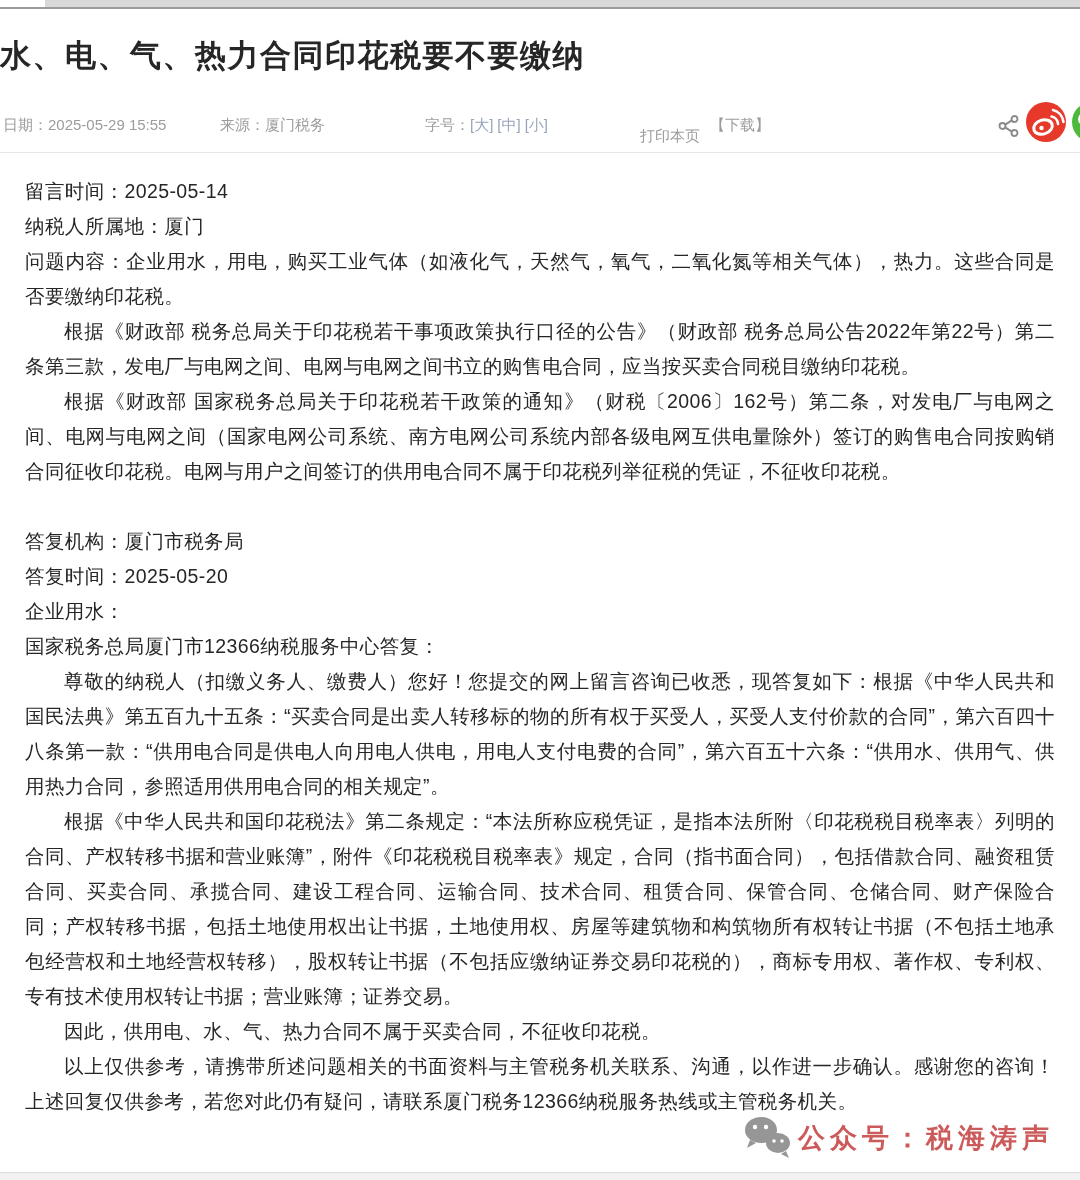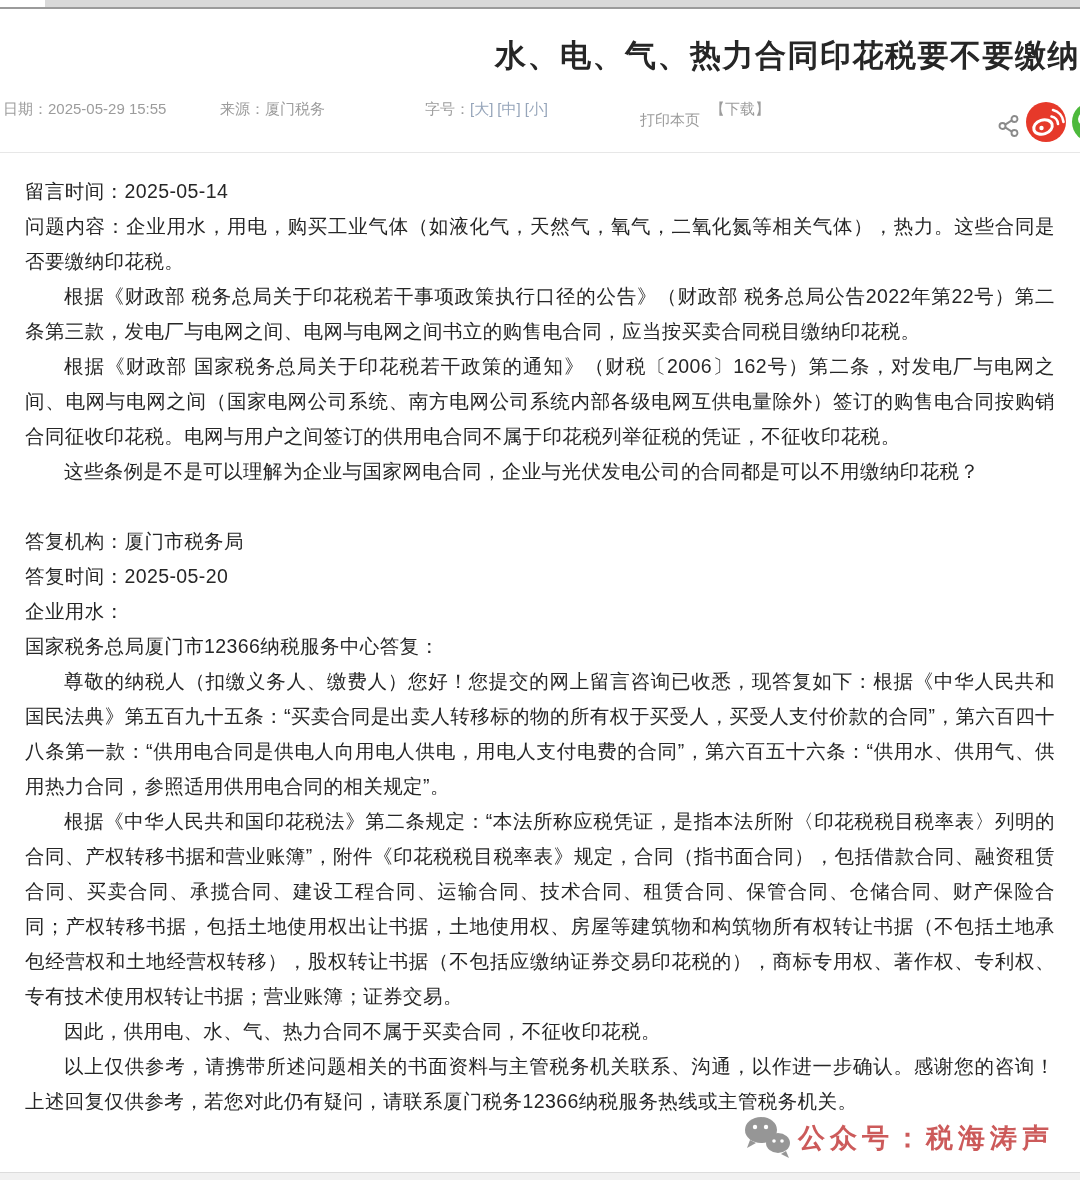--- a/index.html
+++ b/index.html
@@ -8,26 +8,26 @@
     background:#ffffff;
     font-family:"Liberation Sans","DejaVu Sans",sans-serif;
   }
   
   .top-strip{position:absolute;left:0;top:0;width:1080px;height:7px;background:#d9d9d9;}
   .top-strip-notch{position:absolute;left:0;top:0;width:45px;height:7px;background:#ffffff;}
   .top-line{position:absolute;left:0;top:7px;width:1080px;height:2px;background:#9b9b9b;}
   
   .page-title{
     position:absolute;left:0;top:12px;width:1080px;
-    text-align:right;font-size:31px;font-weight:bold;color:#262626;
+    text-align:left;font-size:31px;font-weight:bold;color:#262626;
     letter-spacing:1.5px;
     margin-top:23px;
   }
   
-  .meta-bar{position:absolute;left:0;top:96px;width:868px;height:30px;
+  .meta-bar{position:absolute;left:0;top:112px;width:868px;height:30px;
     font-size:15px;color:#9c9c9c;}
   .meta-item{position:absolute;top:4px;white-space:nowrap;}
   .m-date{left:3px;}
   .m-source{left:220px;}
   .m-fontsize{left:425px;}
   .m-print{left:640px;cursor:pointer;margin-top:11px;}
   .m-download{left:710px;cursor:pointer;}
   .size-opt{color:#96a5ba;cursor:pointer;margin-right:4px;}
   .meta-sep{position:absolute;left:0;top:152px;width:1080px;height:1px;background:#e7e7e7;}
   
@@ -103,24 +103,24 @@
       <ellipse cx="16" cy="17" rx="10" ry="8"></ellipse>
       <ellipse cx="27" cy="24" rx="7.5" ry="6"></ellipse>
     </g>
   </svg>
 </div>
 
 <div class="meta-sep"></div>
 
 <div class="content" id="content">
     <div class="para">留言时间：2025-05-14</div>
+    <div class="para">纳税人所属地：厦门</div>
     <div class="para">问题内容：企业用水，用电，购买工业气体（如液化气，天然气，氧气，二氧化氮等相关气体），热力。这些合同是否要缴纳印花税。</div>
     <div class="para indent">根据《财政部 税务总局关于印花税若干事项政策执行口径的公告》（财政部 税务总局公告2022年第22号）第二条第三款，发电厂与电网之间、电网与电网之间书立的购售电合同，应当按买卖合同税目缴纳印花税。</div>
     <div class="para indent">根据《财政部 国家税务总局关于印花税若干政策的通知》（财税〔2006〕162号）第二条，对发电厂与电网之间、电网与电网之间（国家电网公司系统、南方电网公司系统内部各级电网互供电量除外）签订的购售电合同按购销合同征收印花税。电网与用户之间签订的供用电合同不属于印花税列举征税的凭证，不征收印花税。</div>
-    <div class="para indent">这些条例是不是可以理解为企业与国家网电合同，企业与光伏发电公司的合同都是可以不用缴纳印花税？</div>
     <div class="spacer"></div>
     <div class="para">答复机构：厦门市税务局</div>
     <div class="para">答复时间：2025-05-20</div>
     <div class="para">企业用水：</div>
     <div class="para">国家税务总局厦门市12366纳税服务中心答复：</div>
     <div class="para indent">尊敬的纳税人（扣缴义务人、缴费人）您好！您提交的网上留言咨询已收悉，现答复如下：根据《中华人民共和国民法典》第五百九十五条：“买卖合同是出卖人转移标的物的所有权于买受人，买受人支付价款的合同”，第六百四十八条第一款：“供用电合同是供电人向用电人供电，用电人支付电费的合同”，第六百五十六条：“供用水、供用气、供用热力合同，参照适用供用电合同的相关规定”。</div>
     <div class="para indent">根据《中华人民共和国印花税法》第二条规定：“本法所称应税凭证，是指本法所附〈印花税税目税率表〉列明的合同、产权转移书据和营业账簿”，附件《印花税税目税率表》规定，合同（指书面合同），包括借款合同、融资租赁合同、买卖合同、承揽合同、建设工程合同、运输合同、技术合同、租赁合同、保管合同、仓储合同、财产保险合同；产权转移书据，包括土地使用权出让书据，土地使用权、房屋等建筑物和构筑物所有权转让书据（不包括土地承包经营权和土地经营权转移），股权转让书据（不包括应缴纳证券交易印花税的），商标专用权、著作权、专利权、专有技术使用权转让书据；营业账簿；证券交易。</div>
     <div class="para indent">因此，供用电、水、气、热力合同不属于买卖合同，不征收印花税。</div>
     <div class="para indent">以上仅供参考，请携带所述问题相关的书面资料与主管税务机关联系、沟通，以作进一步确认。感谢您的咨询！上述回复仅供参考，若您对此仍有疑问，请联系厦门税务12366纳税服务热线或主管税务机关。</div>
   </div>

